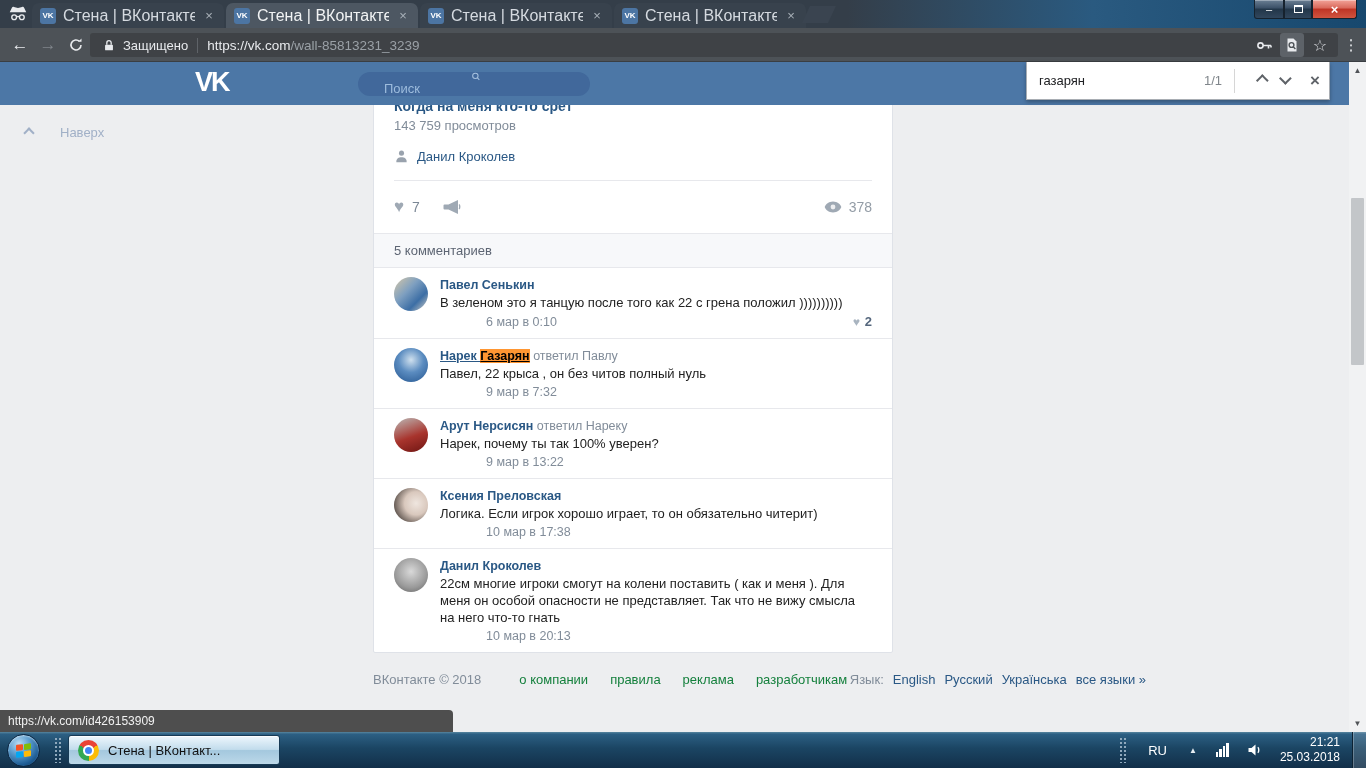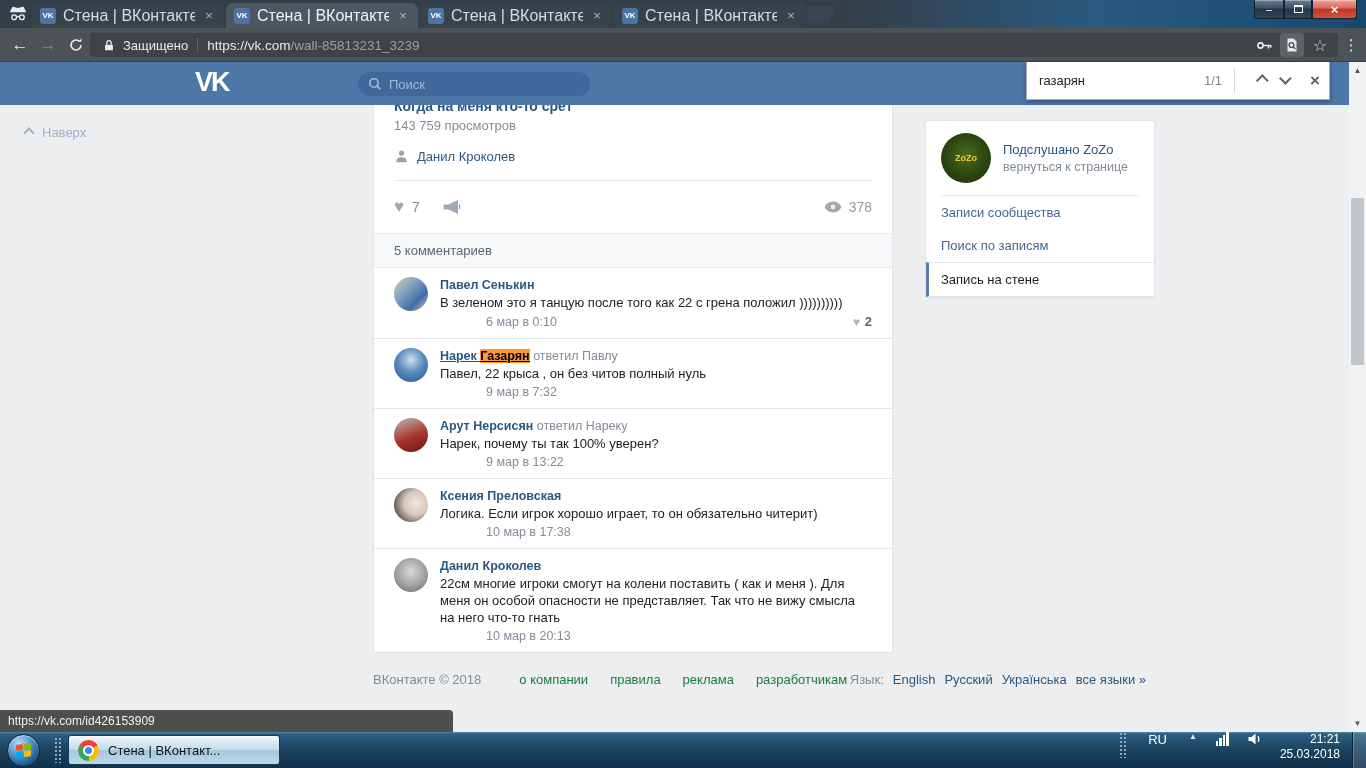--- a/index.html
+++ b/index.html
@@ -63,29 +63,29 @@
   .chev.up { transform:rotate(-45deg) translate(2px,2px); }
   .chev.down { transform:rotate(135deg) translate(0px,3px); }
   .find-btn { width:28px; height:28px; display:flex; align-items:center; justify-content:center; }
   .find-close { color:#5f6368; font-size:17px; font-weight:bold; }
 
   
   .vk-header { position:absolute; top:62px; left:0; width:1349px; height:43px; background:#4c77a6; z-index:5; }
   .vk-logo { position:absolute; left:195px; top:5px; color:#fff; font-size:27px; font-weight:800;
     letter-spacing:-2px; }
   .vk-search { position:absolute; left:358px; top:10px; width:232px; height:24px; background:#41689b;
-    border-radius:12px; display:flex; align-items:center; }
+    border-radius:12px; display:flex; align-items:center;flex-direction:column; }
   .vk-search input { background:transparent; border:none; outline:none; color:#cfdff0; font-size:13px;
     width:180px; font-family:"Liberation Sans", sans-serif; }
   .vk-search input::placeholder { color:#9dbcdd; opacity:1; }
   .vk-search svg { margin:0 7px 0 10px; }
 
   
   .content { position:absolute; top:62px; left:0; width:1349px; bottom:36px; background:#edeef0; z-index:1; }
-  .back-top { position:absolute; top:63px; left:25px; display:flex; align-items:center; gap:9px;
+  .back-top { position:absolute; top:63px; left:25px; display:flex; align-items:center; gap:27px;
     color:#a1b0c7; font-size:13px; }
   .back-top .chev { border-color:#a1b0c7; border-width:2px 2px 0 0; transform:rotate(-45deg); width:8px; height:8px; }
 
   .post-card { position:absolute; left:373px; top:26px; width:520px; background:#fff;
     border:1px solid #dfe2e8; border-radius:2px; }
   .post-title { margin:8px 20px 0; font-size:14px; font-weight:bold; color:#2a5885; line-height:18px; }
   .post-views { margin:2px 20px 0; font-size:13px; color:#818c99; line-height:17px; }
   .signer { margin:12px 20px 0; display:flex; align-items:center; gap:8px; height:20px; }
   .signer span { font-size:13px; color:#2a5885; }
   .post-div { border-top:1px solid #e7e8ec; margin:14px 20px 0; }
@@ -169,21 +169,21 @@
   .task-btn { margin-left:5px; width:212px; height:30px; border:1px solid #173a55; border-radius:3px;
     background:linear-gradient(#eef7fd,#c2dcec 48%,#a4c8de 52%,#bcd8e9);
     box-shadow:inset 0 1px 0 rgba(255,255,255,.8); display:flex; align-items:center; padding:0 9px; gap:9px; }
   .chrome { position:relative; width:21px; height:21px; border-radius:50%; flex:none;
     background:conic-gradient(from -60deg,#ea4335 0 120deg,#fbbc05 120deg 240deg,#34a853 240deg 360deg); }
   .chrome::before { content:""; position:absolute; left:5px; top:5px; width:11px; height:11px;
     background:#fff; border-radius:50%; }
   .chrome::after { content:""; position:absolute; left:7px; top:7px; width:7px; height:7px;
     background:#4285f4; border-radius:50%; }
   .task-title { font-size:13px; color:#111; white-space:nowrap; overflow:hidden; }
-  .tray { margin-left:auto; display:flex; align-items:flex-start; height:36px; }
+  .tray { margin-left:auto; display:flex; align-items:center; height:36px; }
   .tray .grip { margin:0 8px 0 0; }
   .tray-lang { color:#fff; font-size:13px; margin:0 12px; }
   .tray-up { color:#e8eef3; font-size:8px; margin:0 10px; }
   .bars { display:flex; align-items:flex-end; gap:1px; margin:0 9px; height:14px; }
   .bars i { width:2.5px; background:#fff; }
   .bars i:nth-child(1){height:5px;} .bars i:nth-child(2){height:8px;}
   .bars i:nth-child(3){height:11px;} .bars i:nth-child(4){height:14px;}
   .tray-speaker { margin:0 9px; }
   .clock { text-align:right; color:#fff; font-size:12px; line-height:15px; margin:0 12px 0 8px; }
   .show-desktop { width:14px; height:36px; border-left:1px solid #0c2233;
@@ -395,35 +395,20 @@
       </div>
       <div class="f-lang">
         <span class="lbl">Язык:</span>
         <span>English</span>
         <span>Русский</span>
         <span>Українська</span>
         <span>все языки »</span>
       </div>
     </div>
 
-    <div class="sidebar">
-      <div class="group-row">
-        <div class="group-av">
-            <span>ZoZo</span>
-          </div>
-        <div>
-          <div class="group-name">Подслушано ZoZo</div>
-          <div class="group-back">вернуться к странице</div>
-        </div>
-      </div>
-      <div class="side-div"></div>
-      <div class="side-item">Записи сообщества</div>
-      <div class="side-item">Поиск по записям</div>
-      <div class="side-item active">Запись на стене</div>
-    </div>
   </div>
 
   <div class="findbar">
     <input type="text" value="газарян" style="">
     <span class="find-count">1/1</span>
     <span class="find-sep"></span>
     <span class="find-btn">
         <span class="chev up"></span>
       </span>
     <span class="find-btn">

